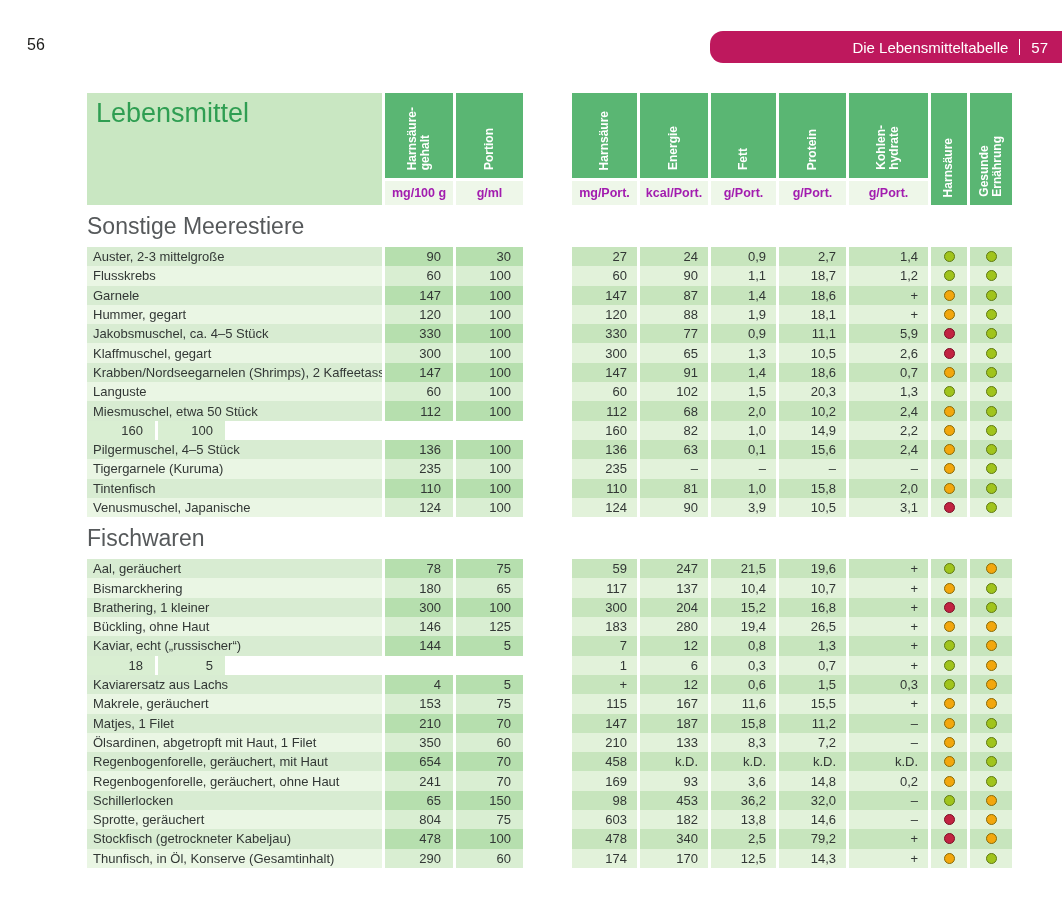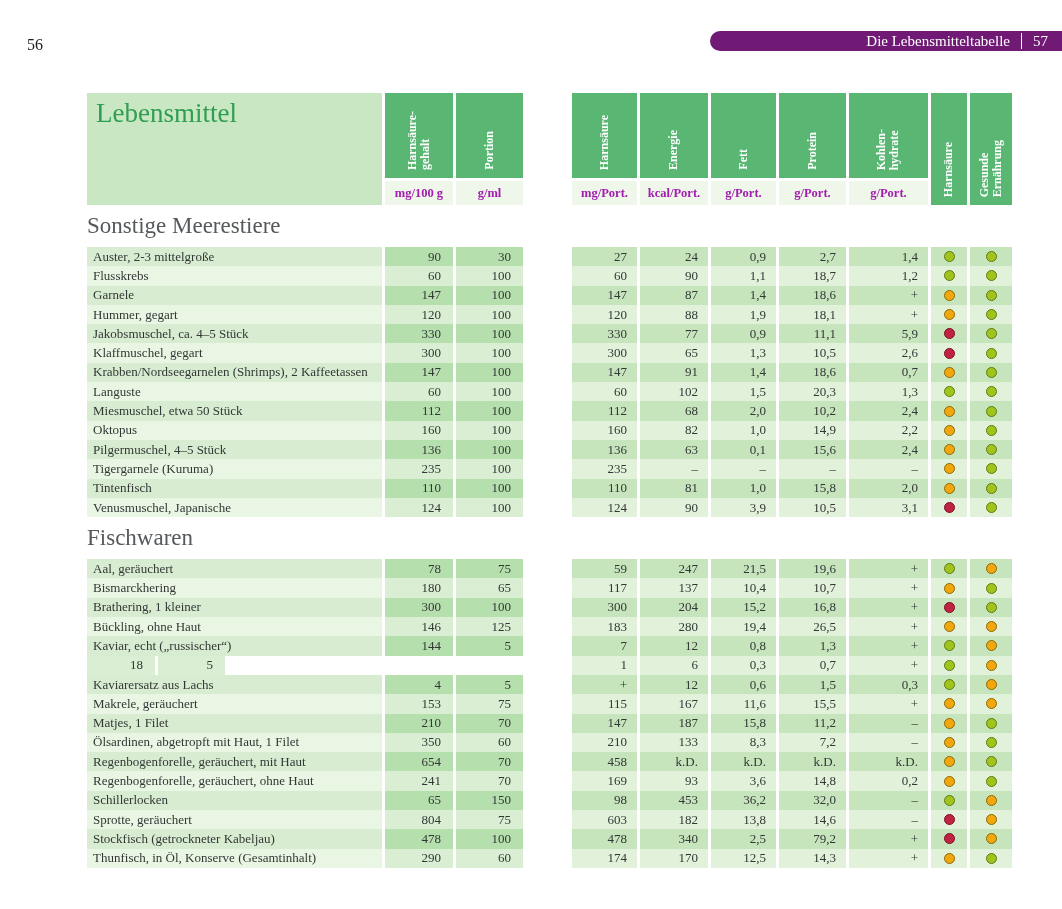--- a/index.html
+++ b/index.html
@@ -1,21 +1,21 @@
 <!DOCTYPE html>
 <html><head>
 <meta charset="utf-8">
 <style>
   html,body{margin:0;padding:0;background:#ffffff;}
   .page{position:relative;width:1062px;height:909px;background:#ffffff;
-        font-family:Liberation Serif, serif;overflow:hidden;}
+        font-family:Liberation Sans, sans-serif;overflow:hidden;}
 
   .page-num{position:absolute;left:27px;top:36px;font-size:16px;color:#1d1d1b;}
 
-  .banner{position:absolute;left:710px;top:31px;right:0;height:20px;background:#701a75;
+  .banner{position:absolute;left:710px;top:31px;right:0;height:32px;background:#be185d;
           border-radius:13px 0 0 13px;display:flex;align-items:center;justify-content:flex-end;
           color:#ffffff;font-size:15px;padding-right:14px;box-sizing:border-box;}
   .banner .divider{width:1px;height:16px;background:#ffffff;margin:0 11px;}
 
   .ltable{position:absolute;left:55px;top:93px;width:436px;padding-left:32px;}
   .rtable{position:absolute;left:572px;top:93px;width:440px;}
 
   .theader{display:flex;height:112px;}
   .l-title-cell{flex:1;background:#c9e7c2;}
   .l-title{font-size:27px;color:#2f9e52;padding:5px 0 0 9px;}
@@ -128,21 +128,20 @@
           <div class="cell name-cell">Languste</div>
           <div class="cell num lc0">60</div>
           <div class="cell num lc1">100</div>
         </div>
         <div class="trow dk">
           <div class="cell name-cell">Miesmuschel, etwa 50 Stück</div>
           <div class="cell num lc0">112</div>
           <div class="cell num lc1">100</div>
         </div>
         <div class="trow lt">
-          <div class="cell name-cell">Oktopus</div>
           <div class="cell num lc0">160</div>
           <div class="cell num lc1">100</div>
         </div>
         <div class="trow dk">
           <div class="cell name-cell">Pilgermuschel, 4–5 Stück</div>
           <div class="cell num lc0">136</div>
           <div class="cell num lc1">100</div>
         </div>
         <div class="trow lt">
           <div class="cell name-cell">Tigergarnele (Kuruma)</div>

